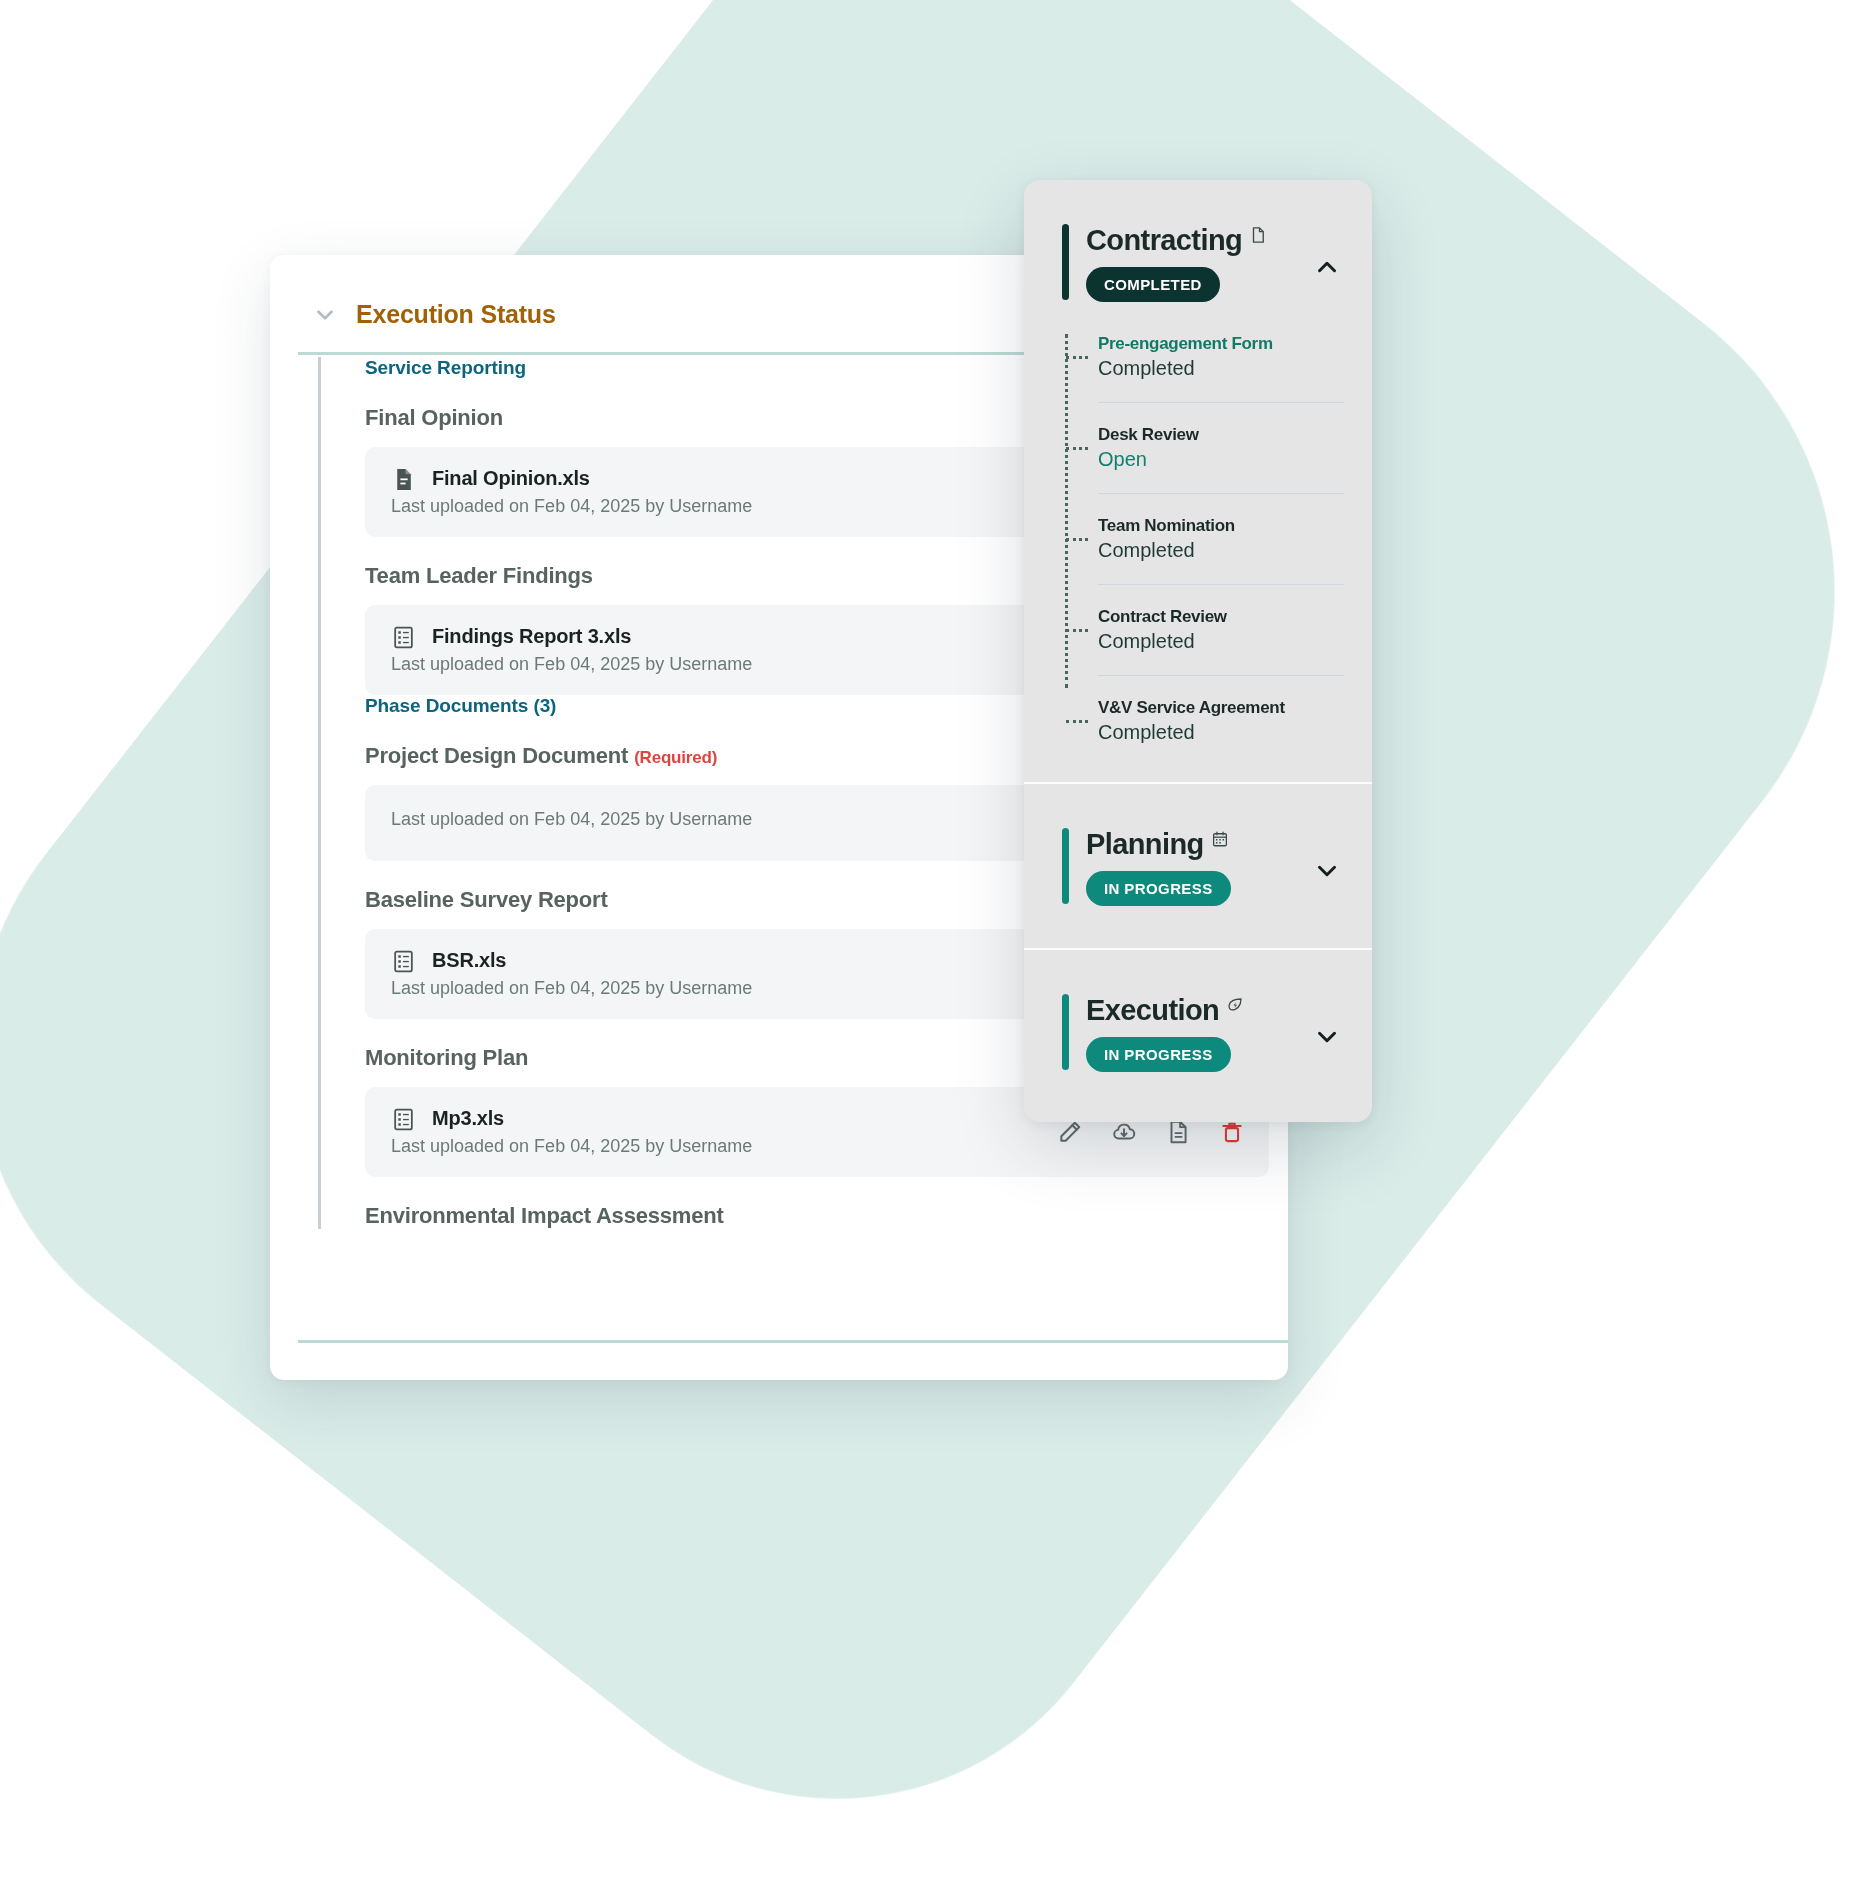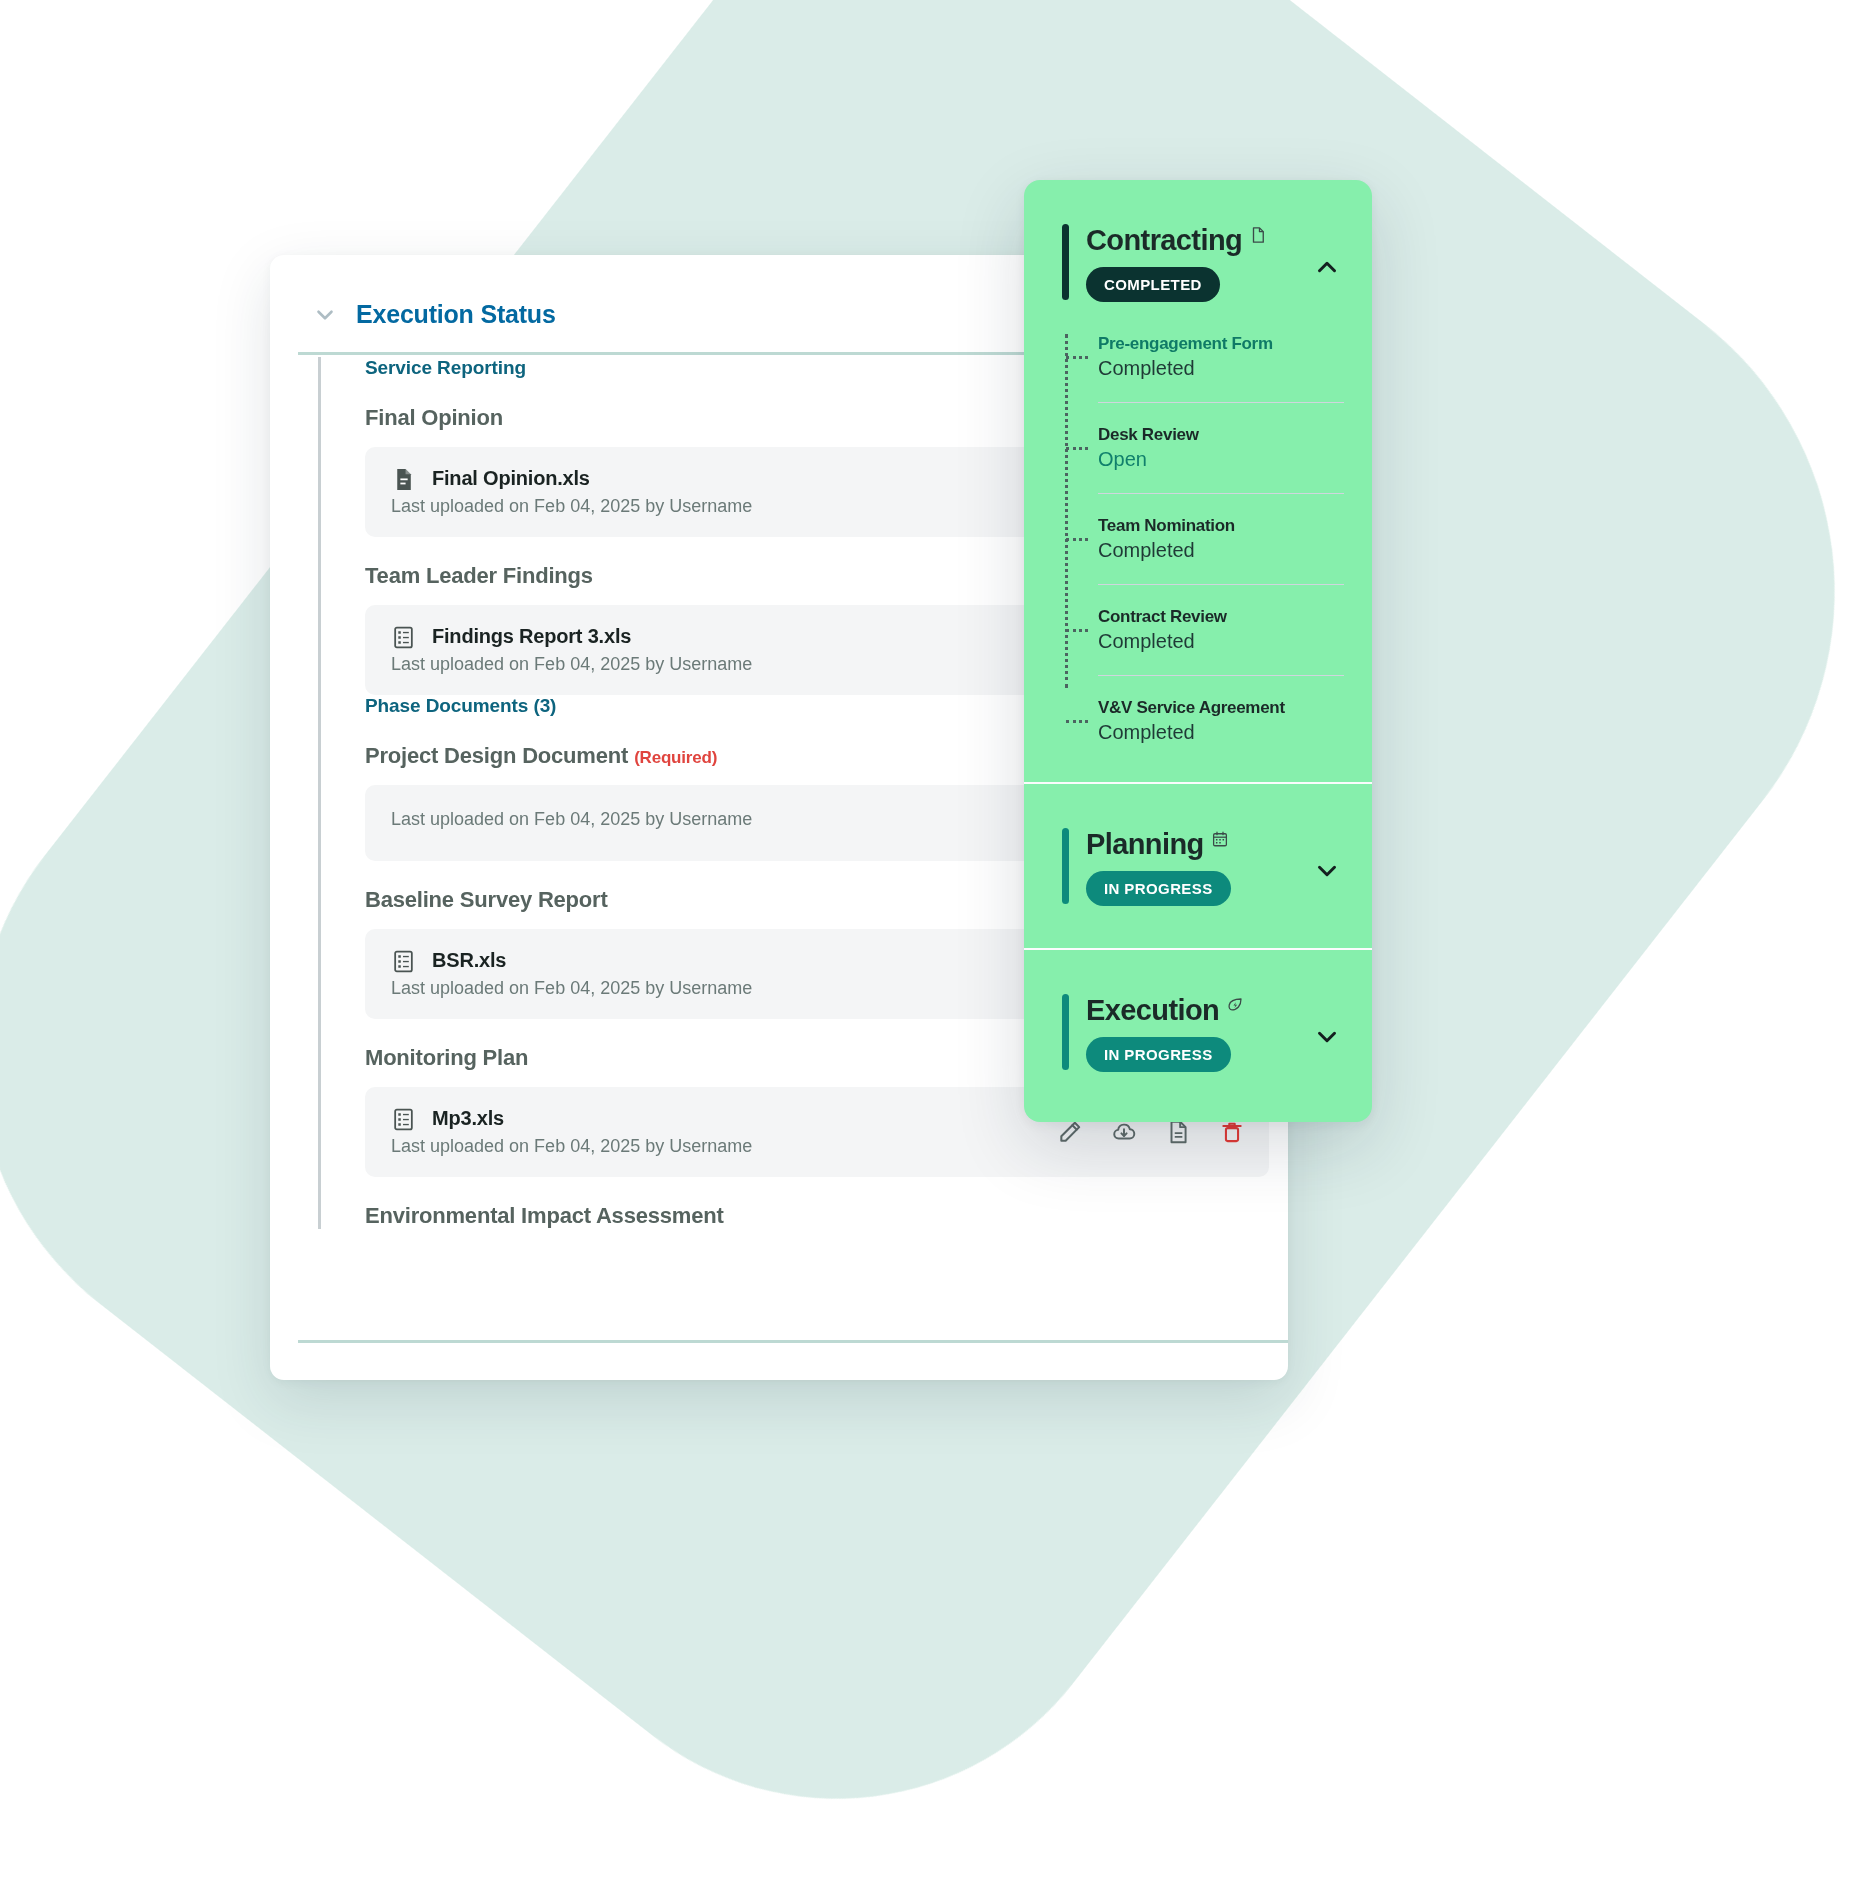--- a/index.html
+++ b/index.html
@@ -56,21 +56,21 @@
   .chev {
     width: 26px; height: 26px;
     display: inline-flex; align-items: center; justify-content: center;
     flex: 0 0 auto;
   }
   .chev svg { display: block; }
 
   .exec-title {
     font-size: 25px;
     font-weight: bold;
-    color: #0369a1;
+    color: #a16207;
     letter-spacing: -.2px;
   }
 
   .hrule {
     position: absolute;
     left: 28px;
     width: 1000px;
     height: 3px;
     background: #bdd9d3;
   }
@@ -171,21 +171,21 @@
   }
   .act { width: 26px; height: 26px; display:block; cursor: pointer; }
   .act svg { display: block; }
 
   
   .side-panel {
     position: absolute;
     left: 1024px;
     top: 180px;
     width: 348px;
-    background: #86efac;
+    background: #e5e5e5;
     border-radius: 16px;
     box-shadow: 0 24px 70px rgba(20,40,55,.16), 0 3px 12px rgba(20,40,55,.06);
     padding: 0 0 24px 0;
     overflow: hidden;
   }
 
   .phase-head {
     position: relative;
     padding: 44px 28px 26px 40px;
   }

